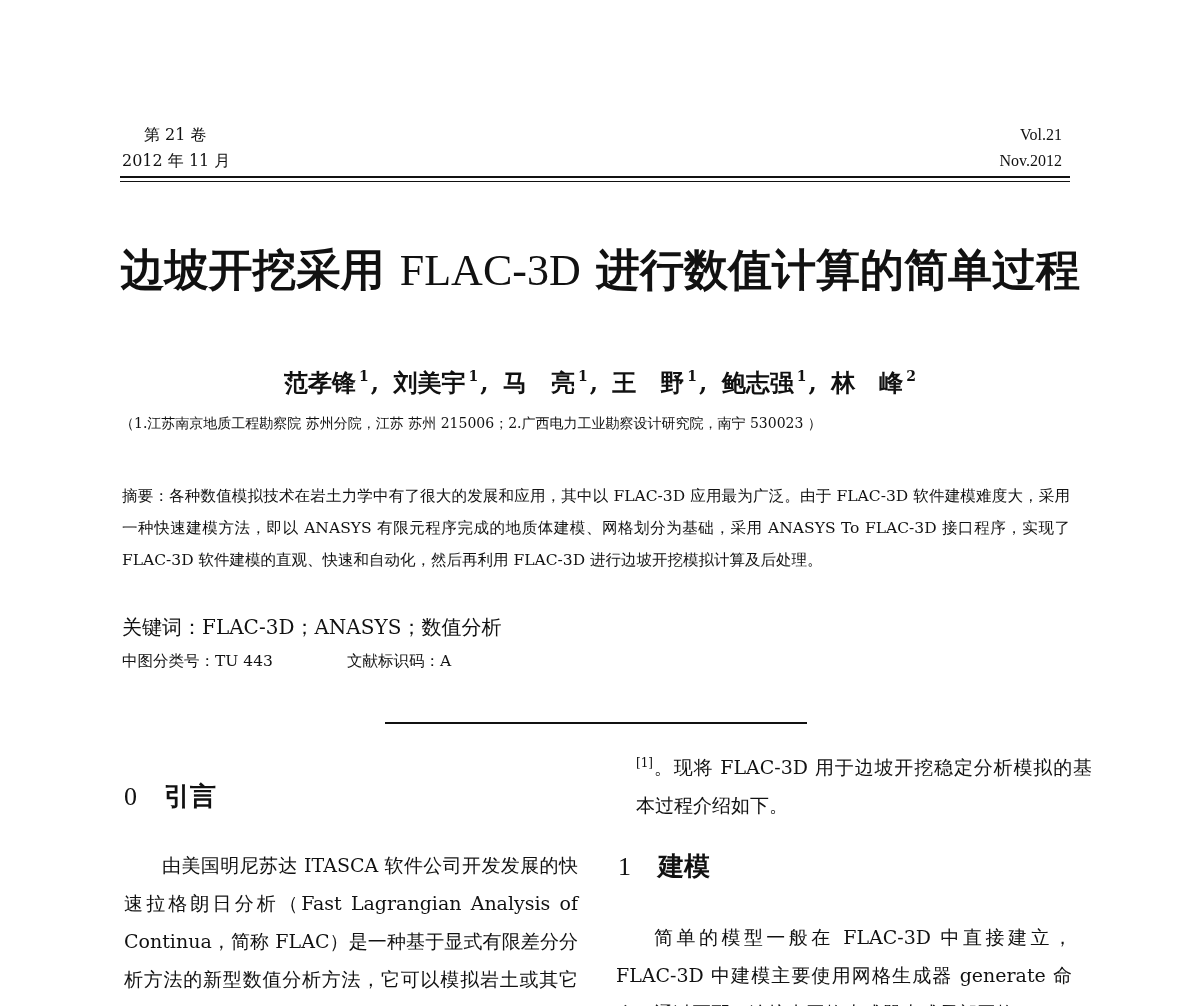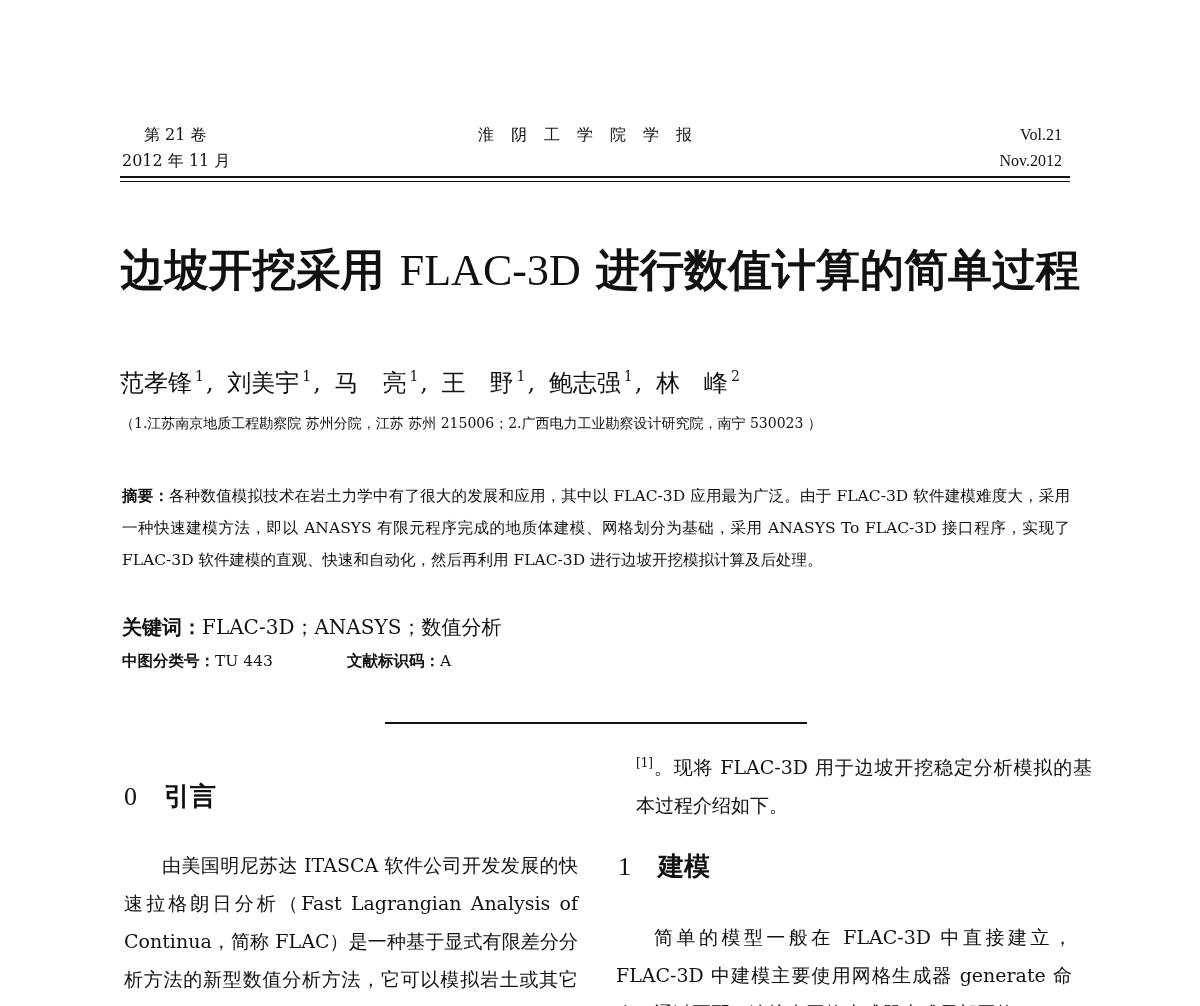--- a/index.html
+++ b/index.html
@@ -11,26 +11,26 @@
   .hdr-left { left: 122px; top: 122px; font-size: 16px; line-height: 26px; }
   .hdr-left .vol { padding-left: 22px; }
   .hdr-center { left: 410px; top: 122px; width: 350px; text-align: center; font-size: 16px; line-height: 26px; }
   .hdr-center .cn { letter-spacing: 17px; padding-left: 17px; font-size: 16px; }
   .hdr-center .en { font-family: "Liberation Serif", serif; font-size: 16px; }
   .hdr-right { right: 138px; top: 122px; text-align: right; font-size: 16px; line-height: 26px; font-family: "Liberation Serif", serif; }
   .rule1 { left: 120px; top: 176px; width: 950px; height: 2px; background: #111; }
   .rule2 { left: 120px; top: 181px; width: 950px; height: 1px; background: #111; }
   .title { left: 120px; top: 240px; width: 960px; text-align: right; font-size: 44px; font-weight: bold; line-height: 60px; letter-spacing: 0px; font-family: "DejaVu Serif", serif; }
   .title .latin { font-family: "Liberation Serif", serif; font-weight: normal; }
-  .authors { left: 120px; top: 356px; width: 960px; text-align: left; font-size: 24px; line-height: 40px; }
+  .authors { left: 120px; top: 356px; width: 960px; text-align: center; font-size: 24px; line-height: 40px; font-weight: bold; }
   .authors sup { font-size: 14px; vertical-align: 10px; margin-left: 3px; }
   .authors .sep { margin: 0 6px 0 2px; }
   .affil { left: 120px; top: 410px; width: 960px; font-size: 14px; line-height: 26px; }
   .abstract { left: 122px; top: 480px; width: 948px; font-size: 15.5px; line-height: 32px; text-align: justify; }
-  .abstract b, .kw b, .cls b { font-weight: bold; }
+  .abstract b, .kw b, .cls b { font-weight: normal; }
   .kw { left: 122px; top: 612px; font-size: 20px; line-height: 30px; }
   .cls { left: 122px; top: 646px; font-size: 15.5px; line-height: 30px; }
   .cls .gap { display: inline-block; width: 74px; }
   .divider { left: 385px; top: 722px; width: 422px; height: 2px; background: #111; }
   .sec0 { left: 124px; top: 776px; font-size: 26px; line-height: 40px; font-weight: bold; }
   .sec0 .num, .sec1 .num { font-weight: normal; font-family: "Liberation Serif", serif; display: inline-block; width: 40px; }
   .colL { left: 124px; top: 846px; width: 454px; font-size: 19px; line-height: 38px; text-align: justify; }
   .colL .p { text-indent: 2em; }
   .colR-top { left: 636px; top: 744px; width: 456px; font-size: 19px; line-height: 38px; text-align: justify; }
   .colR-top sup { font-size: 12px; }
@@ -40,21 +40,20 @@
   .latin { font-family: "Liberation Serif", serif; }
 </style>
 </head>
 <body>
 
 <div class="abs hdr-left">
   <div class="vol">第 21 卷</div>
   <div>2012 年 11 月</div>
 </div>
 <div class="abs hdr-center">
-  <div class="cn">淮阴工学院学报</div>
 </div>
 <div class="abs hdr-right">
   <div>Vol.21</div>
   <div>Nov.2012</div>
 </div>
 <div class="abs rule1"></div>
 <div class="abs rule2"></div>
 
 <div class="abs title">
   <span>边坡开挖采用 </span><span class="latin">FLAC-3D</span><span> 进行数值计算的简单过程</span>

